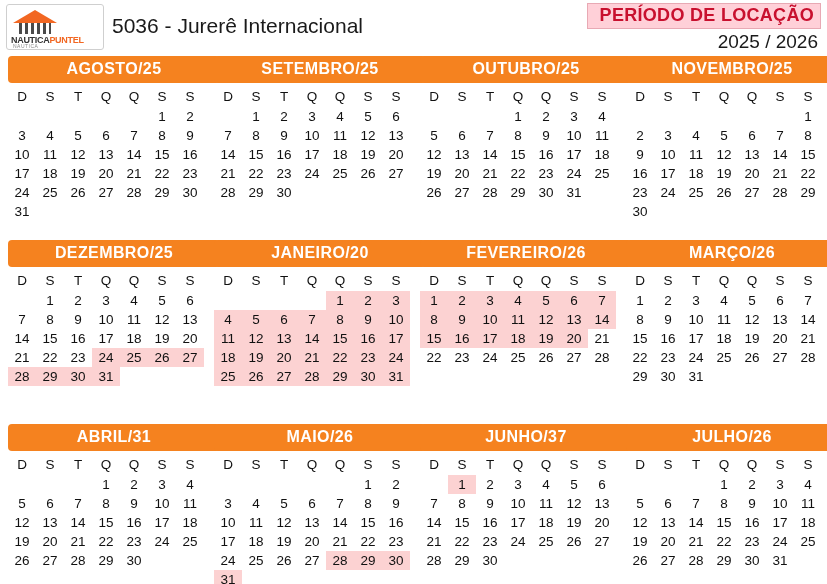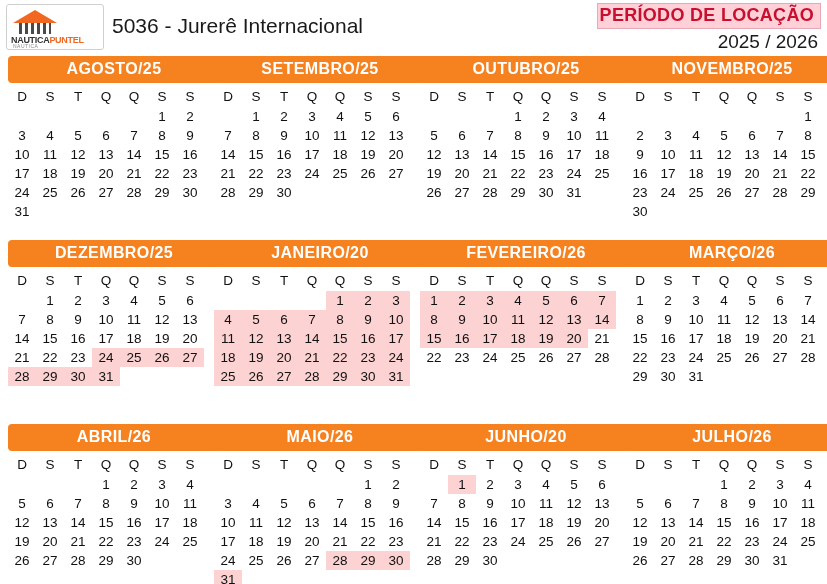--- a/index.html
+++ b/index.html
@@ -80,21 +80,21 @@
     right: 6px;
     top: 3px;
     text-align: right;
   }
   .period-label {
     display: inline-block;
     background: #ffd0d8;
     color: #c8102e;
     font-weight: bold;
     font-size: 18px;
-    padding: 1px 6px 2px 2px;
+    padding: 1px 6px 2px 12px;
     border: 1px solid #e8a9b4;
     letter-spacing: 0.3px;
   }
   .period-years {
     font-size: 19px;
     color: #1a1a1a;
     margin-top: 2px;
     padding-right: 3px;
   }
   
@@ -673,21 +673,21 @@
             <td>31</td>
             <td class="empty"></td>
             <td class="empty"></td>
             <td class="empty"></td>
             <td class="empty"></td>
           </tr>
         </tbody>
       </table>
     </div>
     <div class="month">
-      <div class="month-title">ABRIL/26</div>
+      <div class="month-title">ABRIL/31</div>
       <table class="cal">
         <thead>
           <tr>
             <th>D</th>
             <th>S</th>
             <th>T</th>
             <th>Q</th>
             <th>Q</th>
             <th>S</th>
             <th>S</th>
@@ -808,21 +808,21 @@
             <td class="empty"></td>
             <td class="empty"></td>
             <td class="empty"></td>
             <td class="empty"></td>
             <td class="empty"></td>
           </tr>
         </tbody>
       </table>
     </div>
     <div class="month">
-      <div class="month-title">JUNHO/20</div>
+      <div class="month-title">JUNHO/37</div>
       <table class="cal">
         <thead>
           <tr>
             <th>D</th>
             <th>S</th>
             <th>T</th>
             <th>Q</th>
             <th>Q</th>
             <th>S</th>
             <th>S</th>

